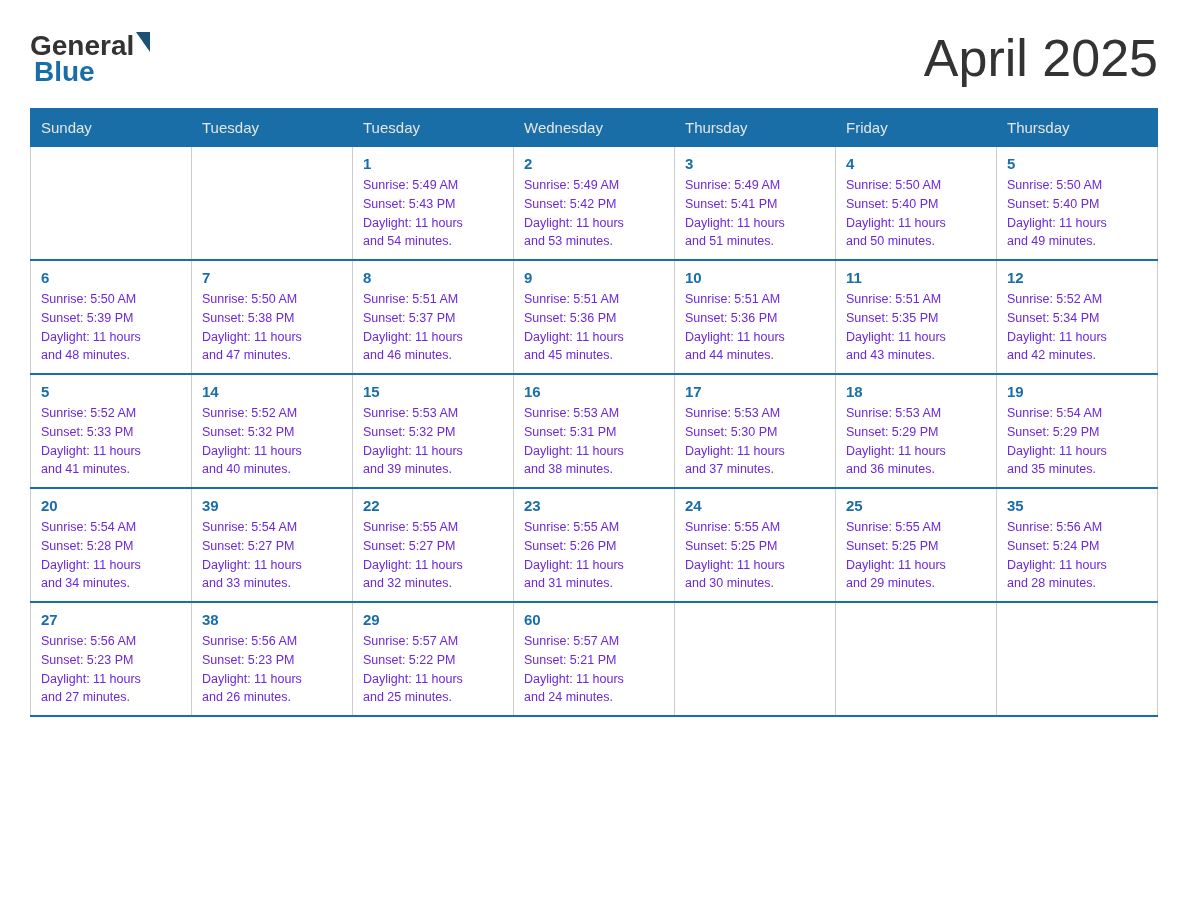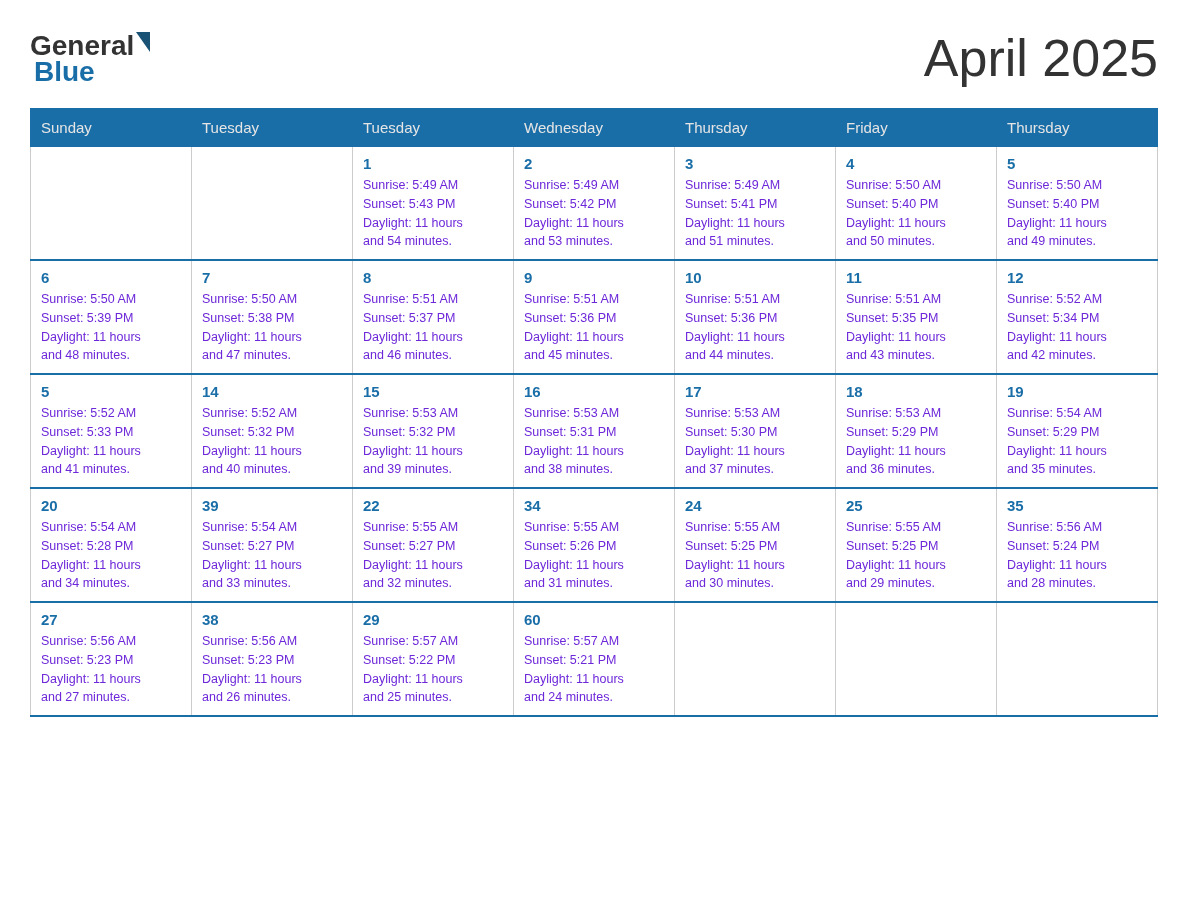--- a/index.html
+++ b/index.html
@@ -293,21 +293,21 @@
 and 33 minutes.</div>
         </td>
         <td>
           <div class="day-number">22</div>
           <div class="day-info" style="white-space: pre-line;">Sunrise: 5:55 AM
 Sunset: 5:27 PM
 Daylight: 11 hours
 and 32 minutes.</div>
         </td>
         <td>
-          <div class="day-number">34</div>
+          <div class="day-number">23</div>
           <div class="day-info" style="white-space: pre-line;">Sunrise: 5:55 AM
 Sunset: 5:26 PM
 Daylight: 11 hours
 and 31 minutes.</div>
         </td>
         <td>
           <div class="day-number">24</div>
           <div class="day-info" style="white-space: pre-line;">Sunrise: 5:55 AM
 Sunset: 5:25 PM
 Daylight: 11 hours

